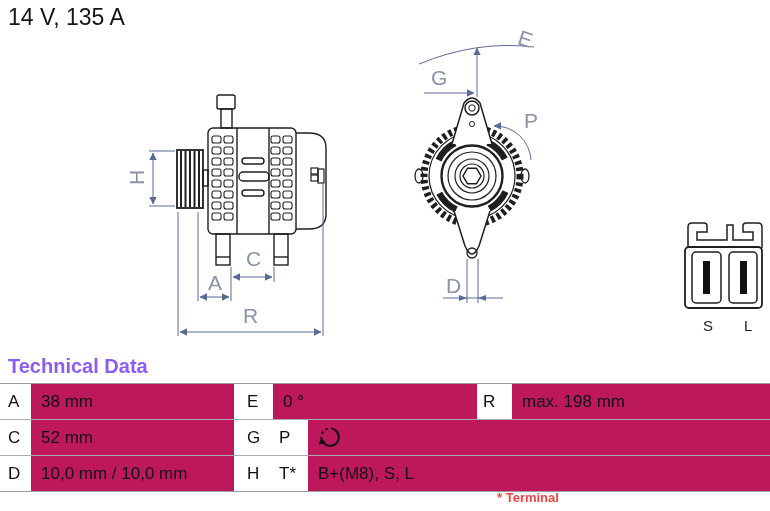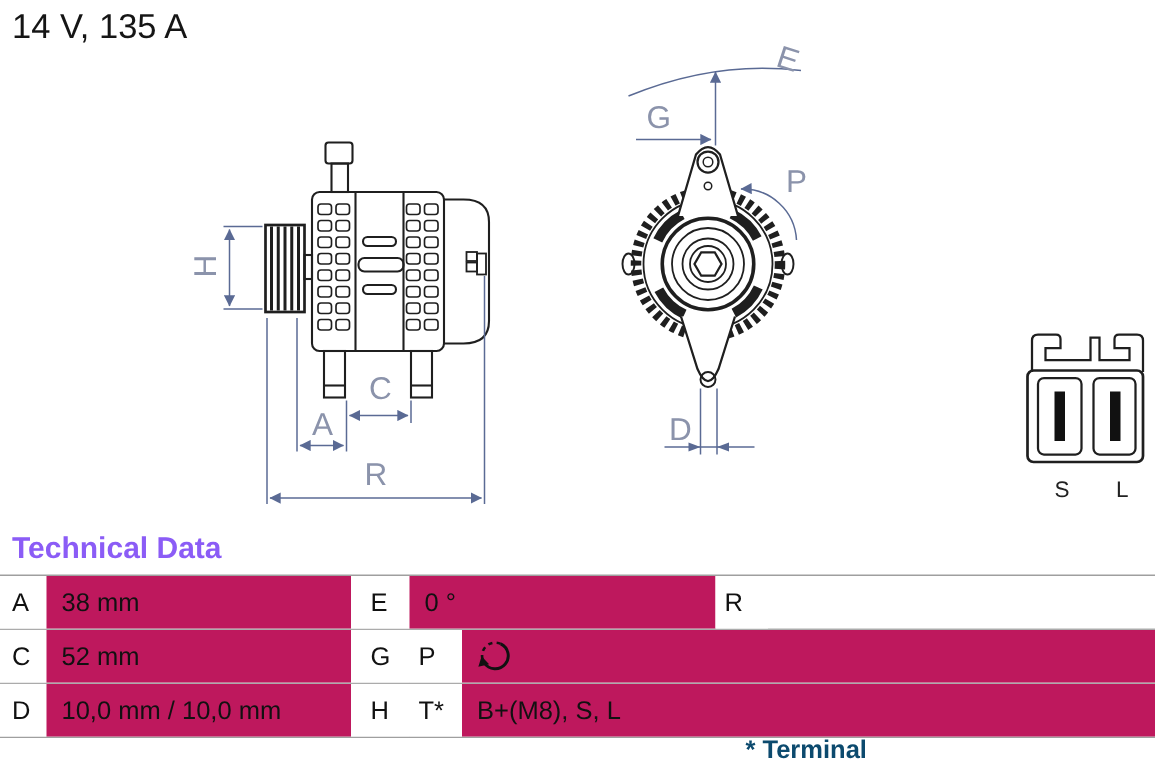--- a/index.html
+++ b/index.html
@@ -13,21 +13,21 @@
   .tr:last-child{border-bottom:1px solid #9f9f9f;}
   .cl{background:#fff;}
   .cv{background:#be185d;padding-left:10px;white-space:nowrap;overflow:hidden;}
   .cl1{width:31px;padding-left:8px;box-sizing:border-box;}
   .cv1{width:193px;}
   .cl2{width:39px;padding-left:13px;box-sizing:border-box;}
   .cv2{width:194px;}
   .cl3{width:35px;padding-left:6px;box-sizing:border-box;}
   .cv3{flex:1;}
   .rot-icon{display:inline-block;vertical-align:middle;margin-top:-3px;}
-  .footnote{position:absolute;left:497px;top:490px;font-size:17px;font-weight:700;color:#0c4a6e;}
+  .footnote{position:absolute;left:497px;top:490px;font-size:13px;font-weight:700;color:#ef4444;}
   .dim-text{font-size:21px;fill:#8b93ab;font-family:"Liberation Sans",sans-serif;}
   .conn-text{font-size:15px;fill:#222;font-family:"Liberation Sans",sans-serif;}
 </style>
 </head>
 <body>
 
 <div class="page">
 
   <div class="title">14 V, 135 A</div>
 
@@ -186,20 +186,21 @@
 
   <div class="tech-heading">Technical Data</div>
 
   <div class="data-table">
     <div class="tr">
       <div class="cl cl1">A</div>
       <div class="cv cv1">38 mm</div>
       <div class="cl cl2">E</div>
       <div class="cv cv2">0 °</div>
       <div class="cl cl3">R</div>
+      <div class="cv cv3">max. 198 mm</div>
     </div>
     <div class="tr">
       <div class="cl cl1">C</div>
       <div class="cv cv1">52 mm</div>
       <div class="cl cl2">G</div>
       <div class="cl cl3">P</div>
       <div class="cv cv3">
         <svg class="rot-icon" width="24" height="24" viewBox="0 0 22 22">
           <path d="M14.5,3.9 A8,8 0 1 1 4.45,15.6" fill="none" stroke="#111" stroke-width="1.8"></path>
           <path d="M14.5,3.9 A8,8 0 0 0 4.45,15.6" fill="none" stroke="#111" stroke-width="1.6" stroke-dasharray="2.6 2.6"></path>

